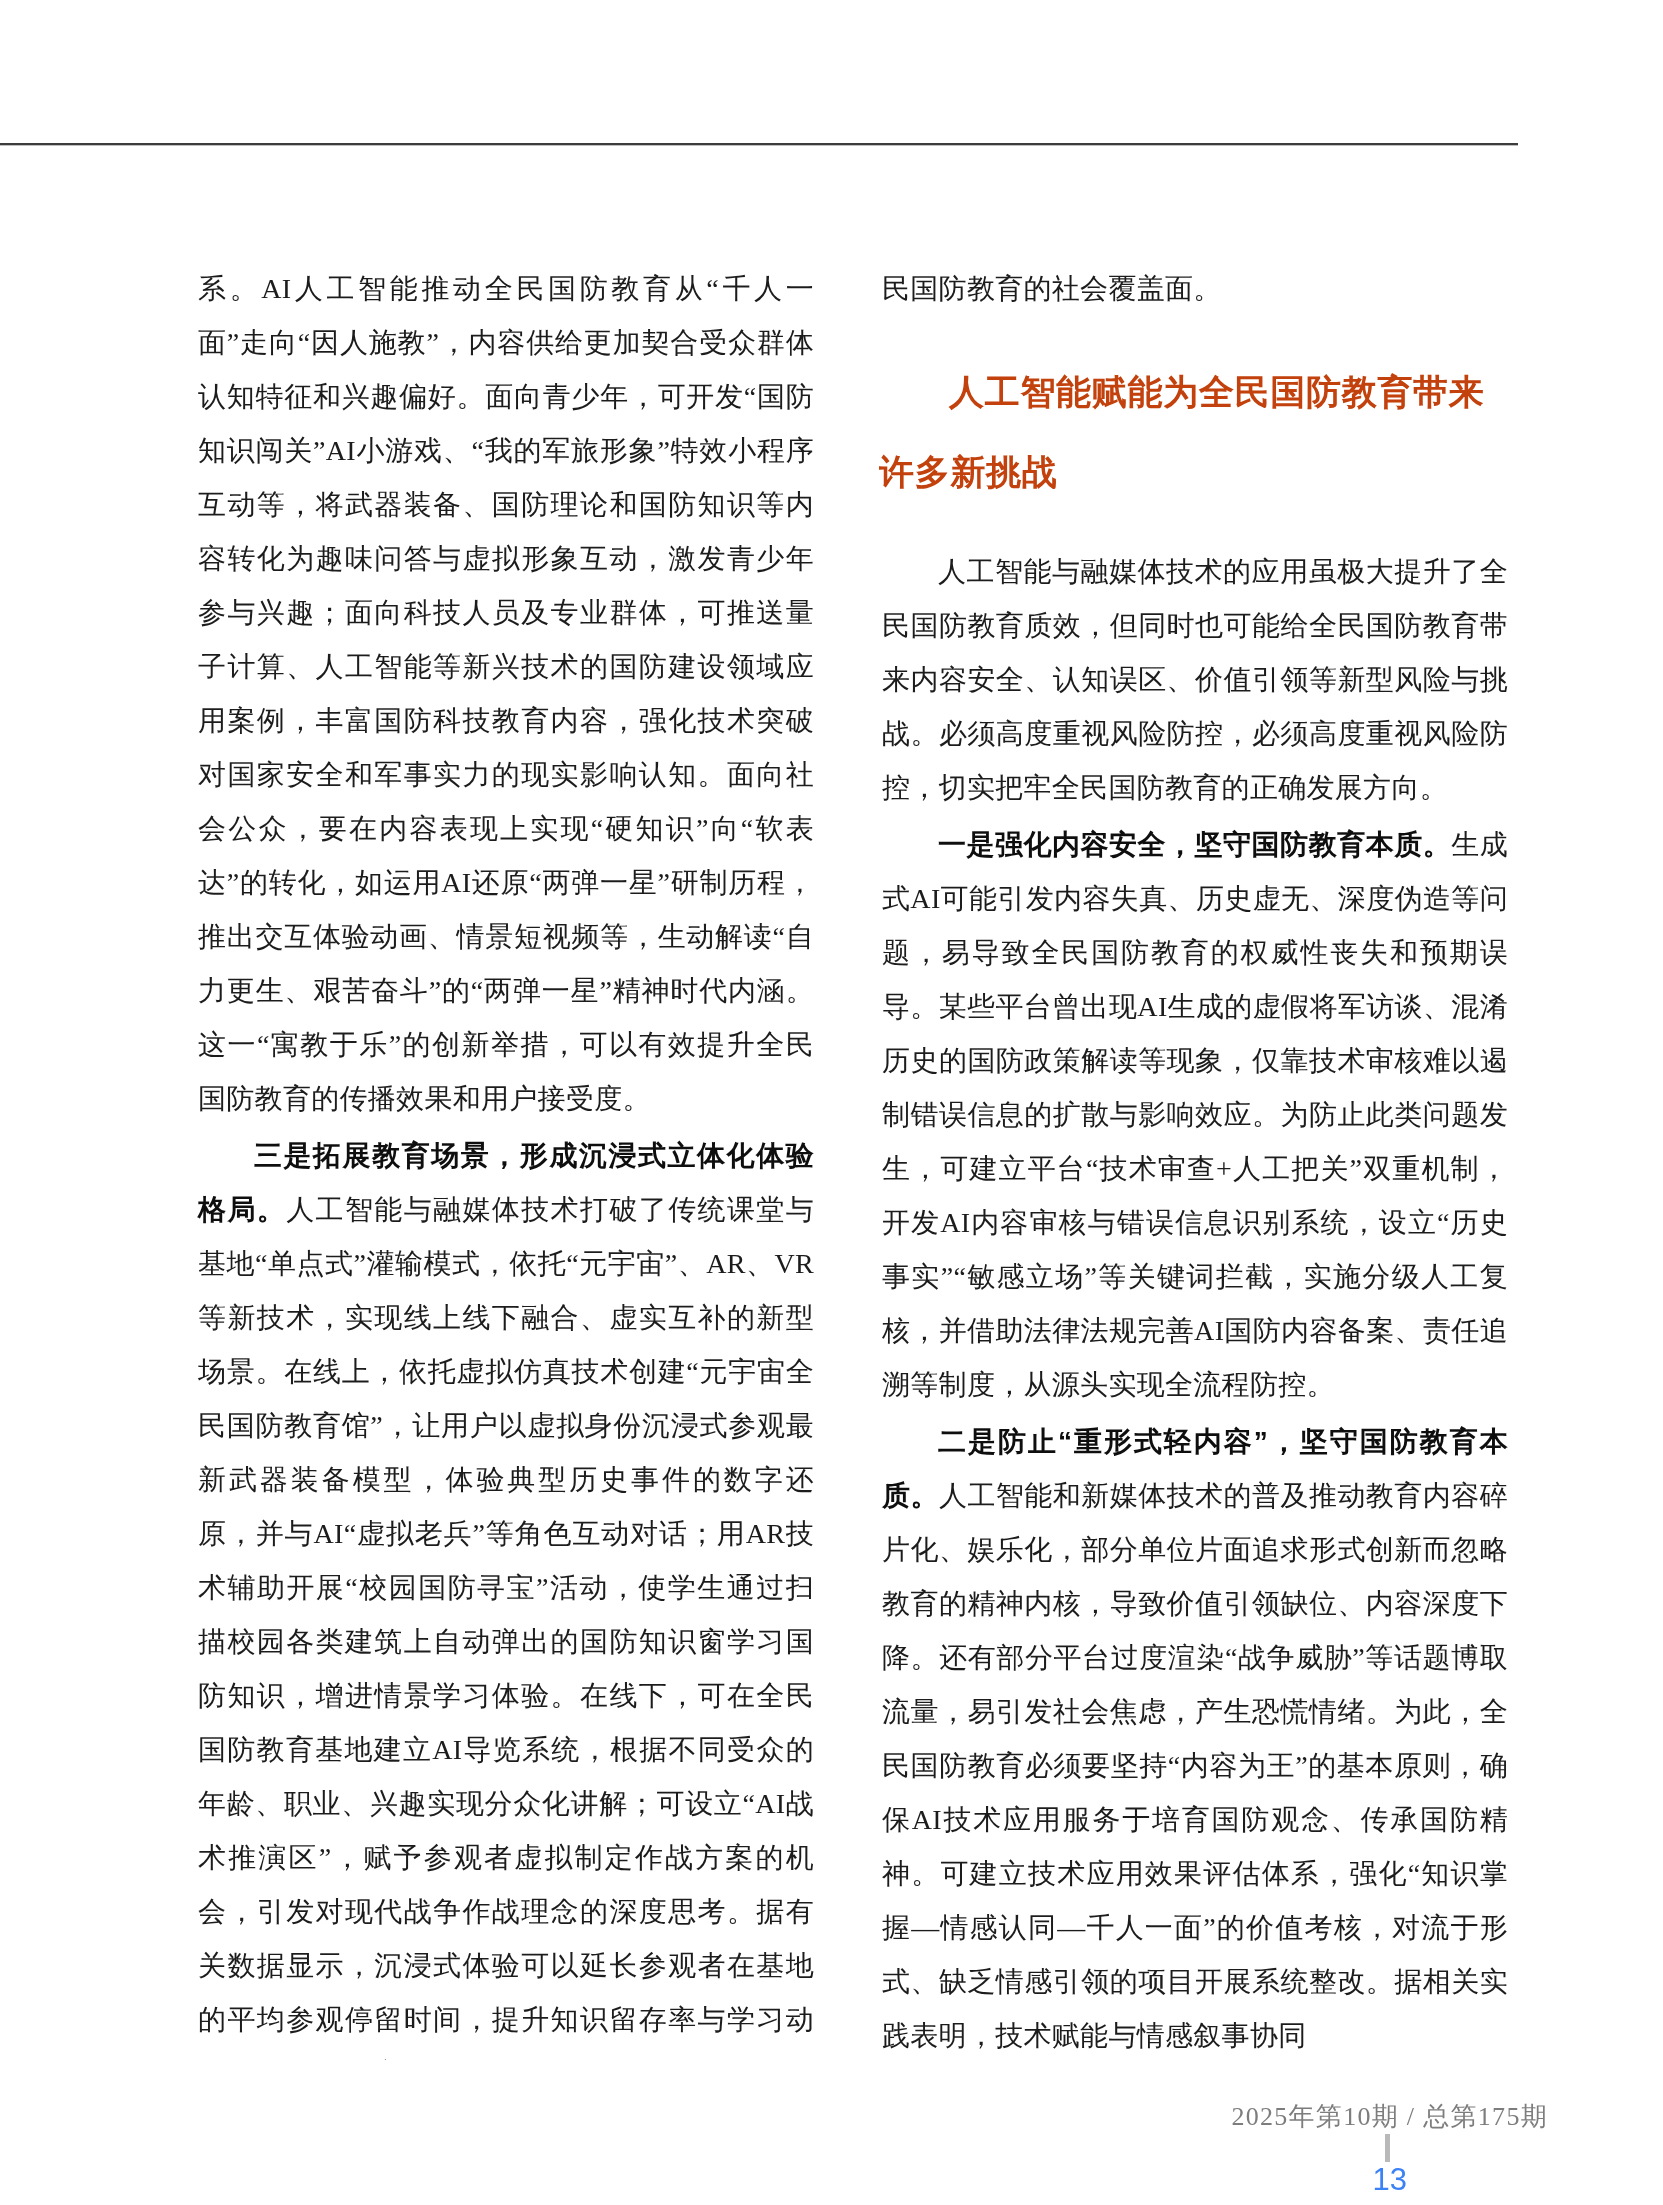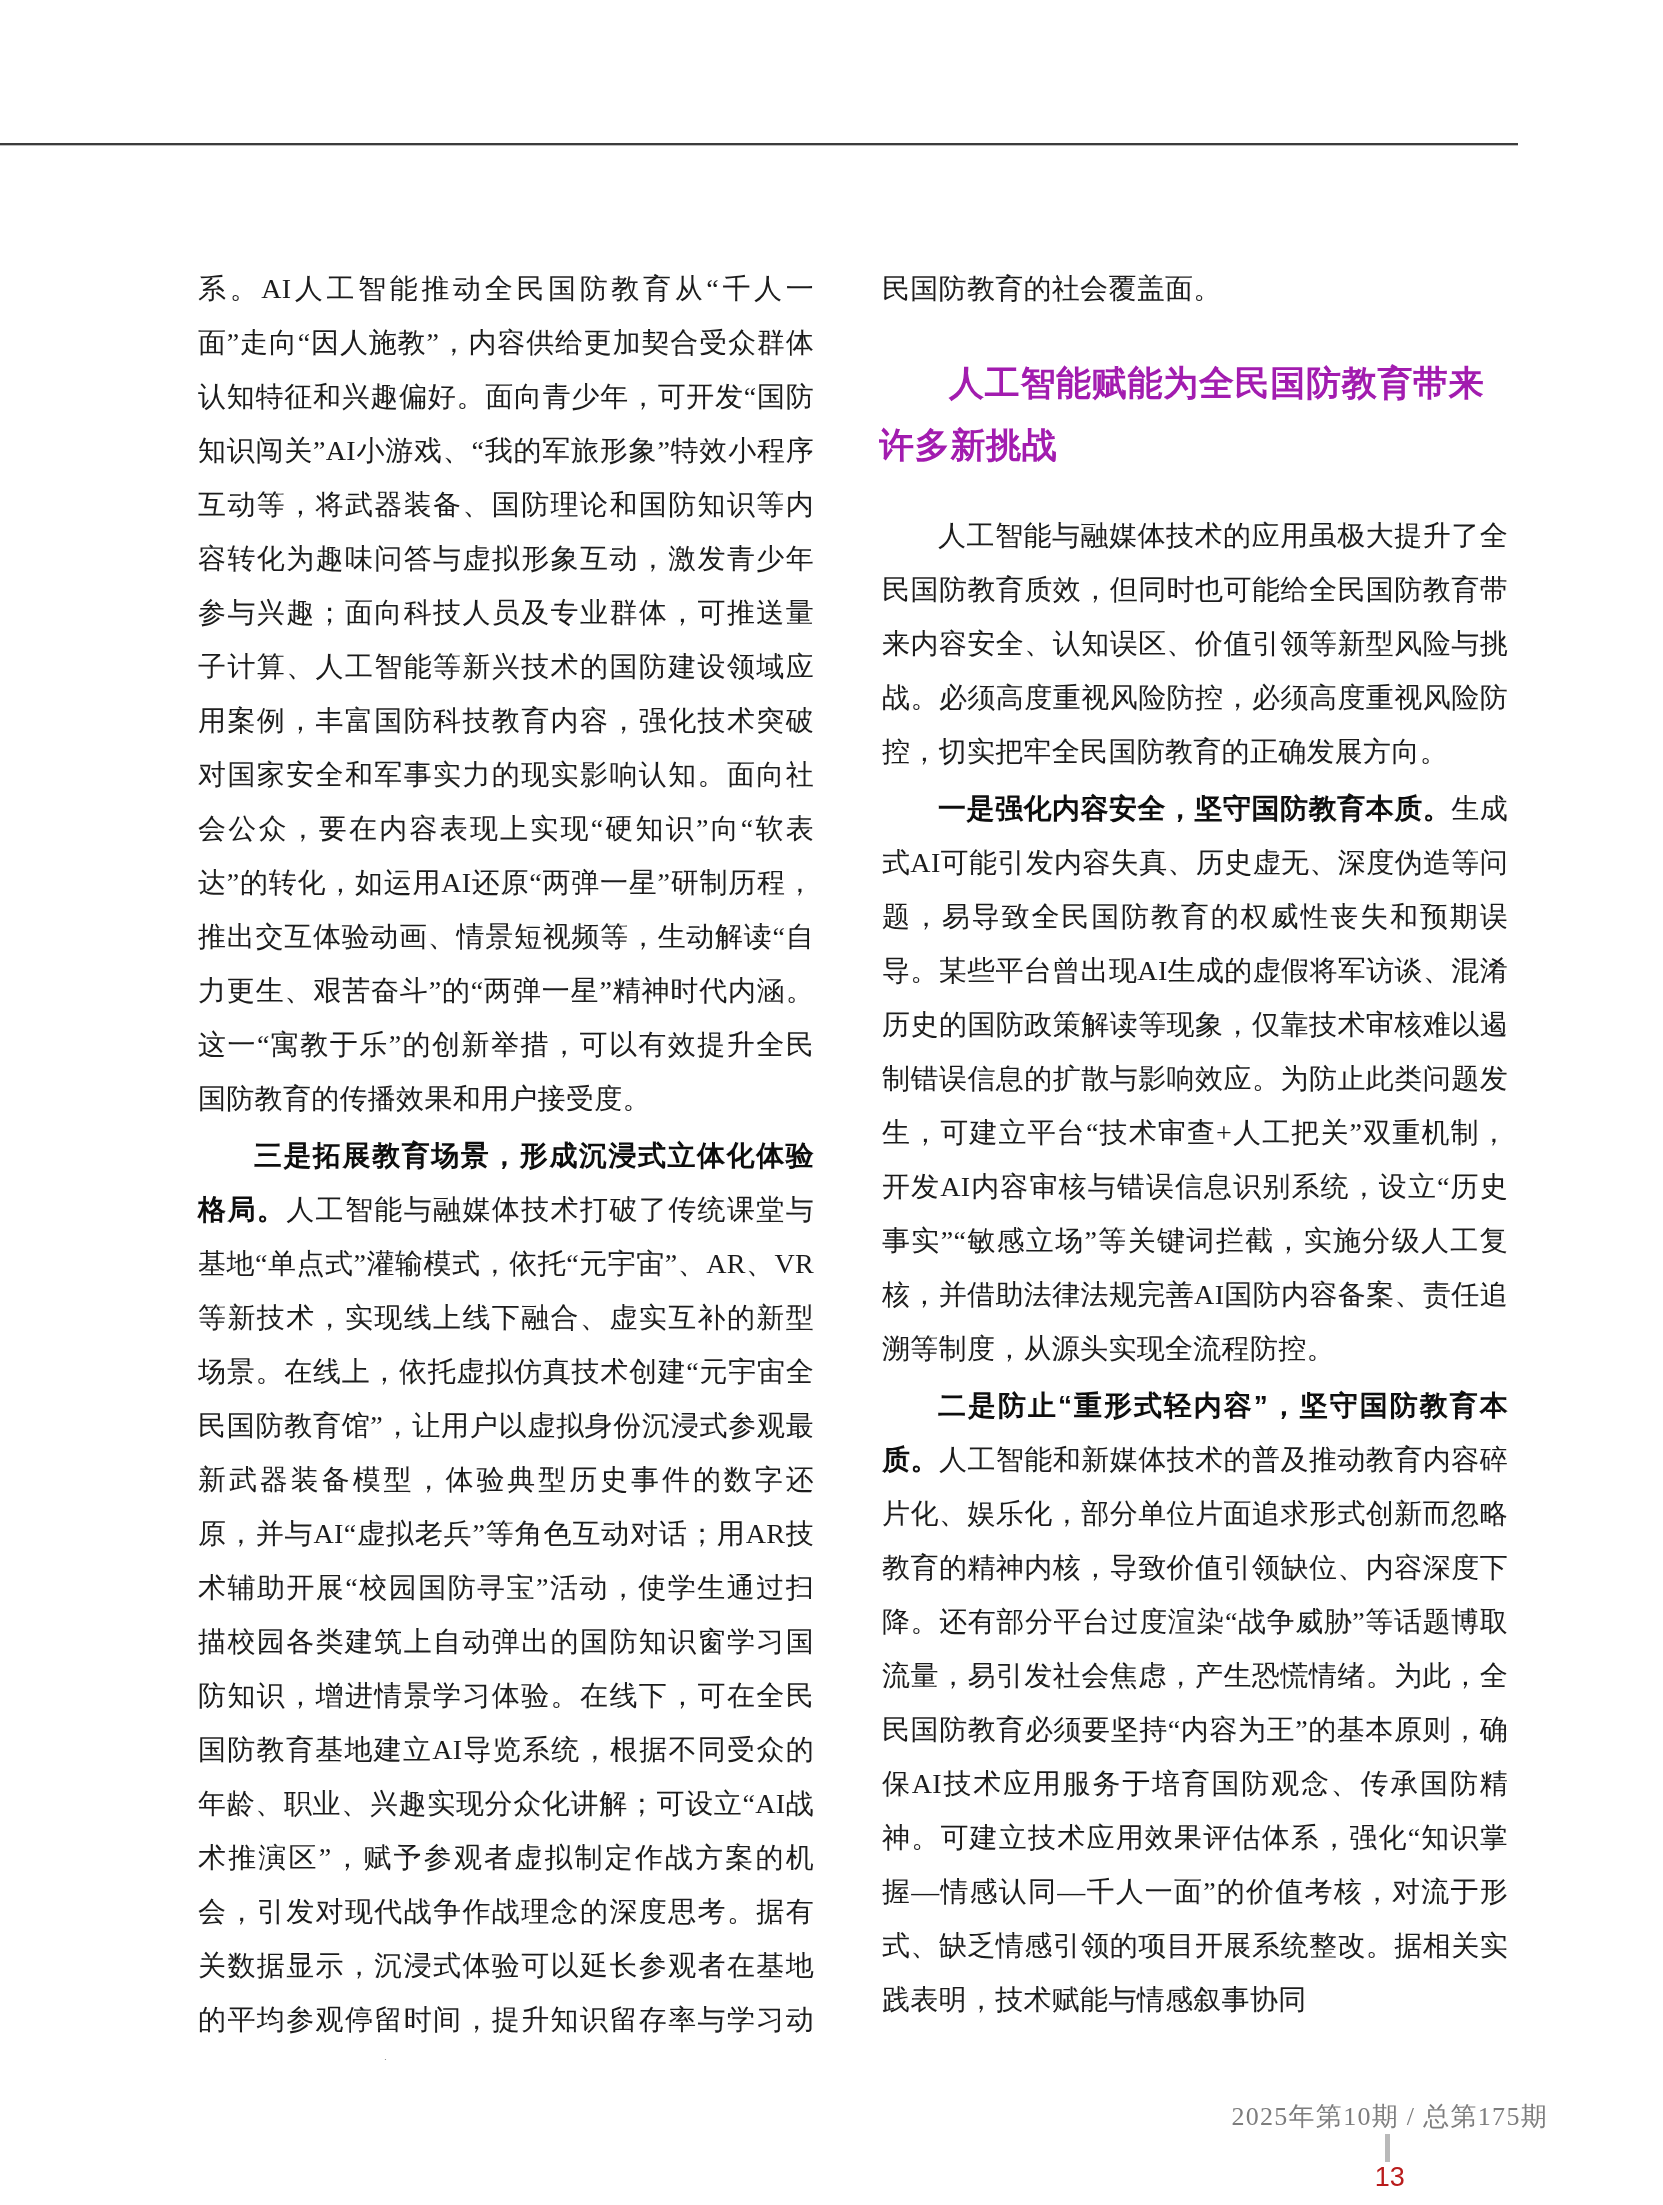--- a/index.html
+++ b/index.html
@@ -53,23 +53,23 @@
     text-indent: 2em;
   }
   .lead {
     font-family: "Liberation Sans", "DejaVu Sans", sans-serif;
     font-weight: 700;
     color: #0e0e0e;
   }
   .section-heading {
     font-family: "Liberation Sans", "DejaVu Sans", sans-serif;
     font-weight: 700;
-    color: #a21caf;
+    color: #c2410c;
     font-size: 35px;
-    line-height: 62px;
+    line-height: 80px;
     margin: 36px 0 33px 0;
     text-indent: 2em;
     text-align: left;
     letter-spacing: 0.7px;
   }
   .page-footer {
     position: absolute;
     top: 2099px;
     right: 116px;
     display: flex;
@@ -85,22 +85,22 @@
   }
   .footer-bar {
     display: inline-block;
     width: 5.2px;
     height: 27.5px;
     background: #b9b9b9;
     margin: 0 18.3px 0 14.4px;
   }
   .page-number {
     font-family: "Liberation Sans", "DejaVu Sans", sans-serif;
-    font-size: 27px;
-    color: #b91c1c;
+    font-size: 31px;
+    color: #3b82f6;
   }
 </style>
 </head>
 <body>
 
 <div class="page">
 
   <div class="top-rule"></div>
 
   <div class="col col-left">

